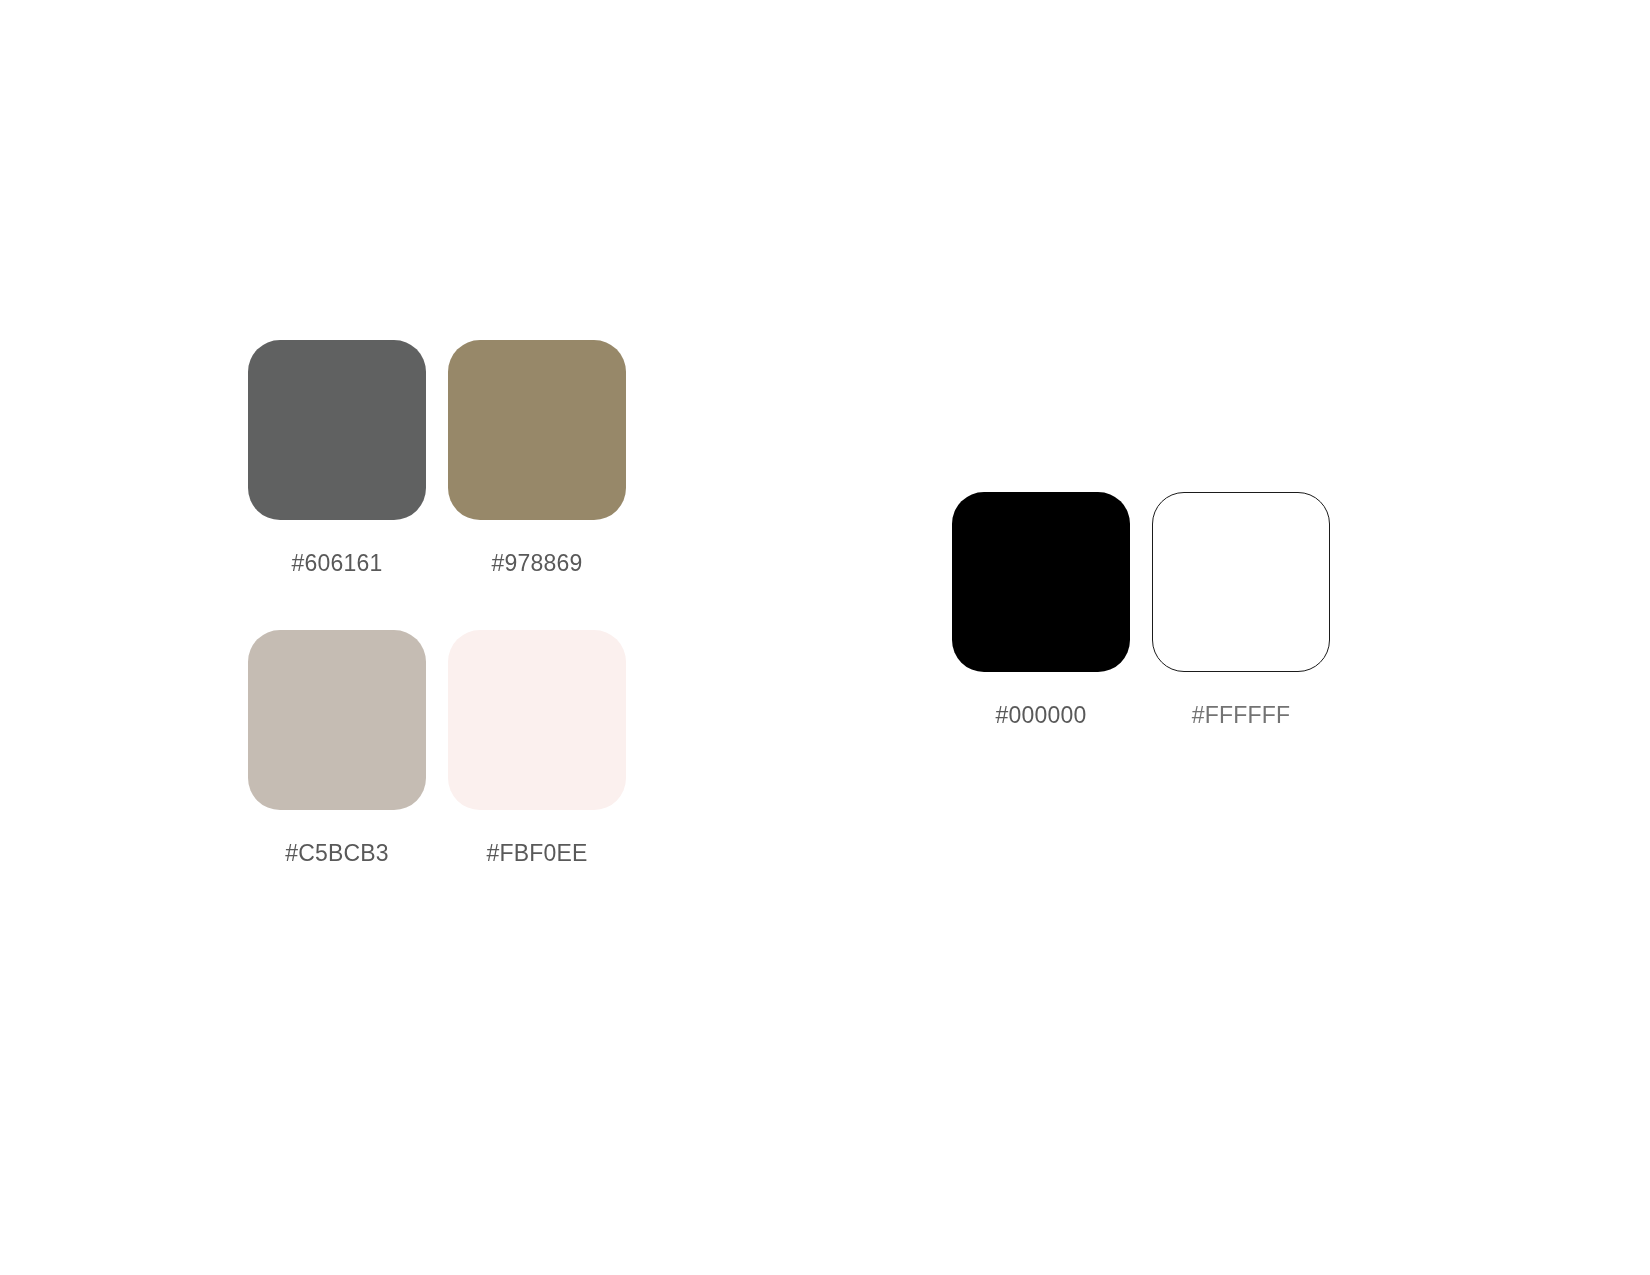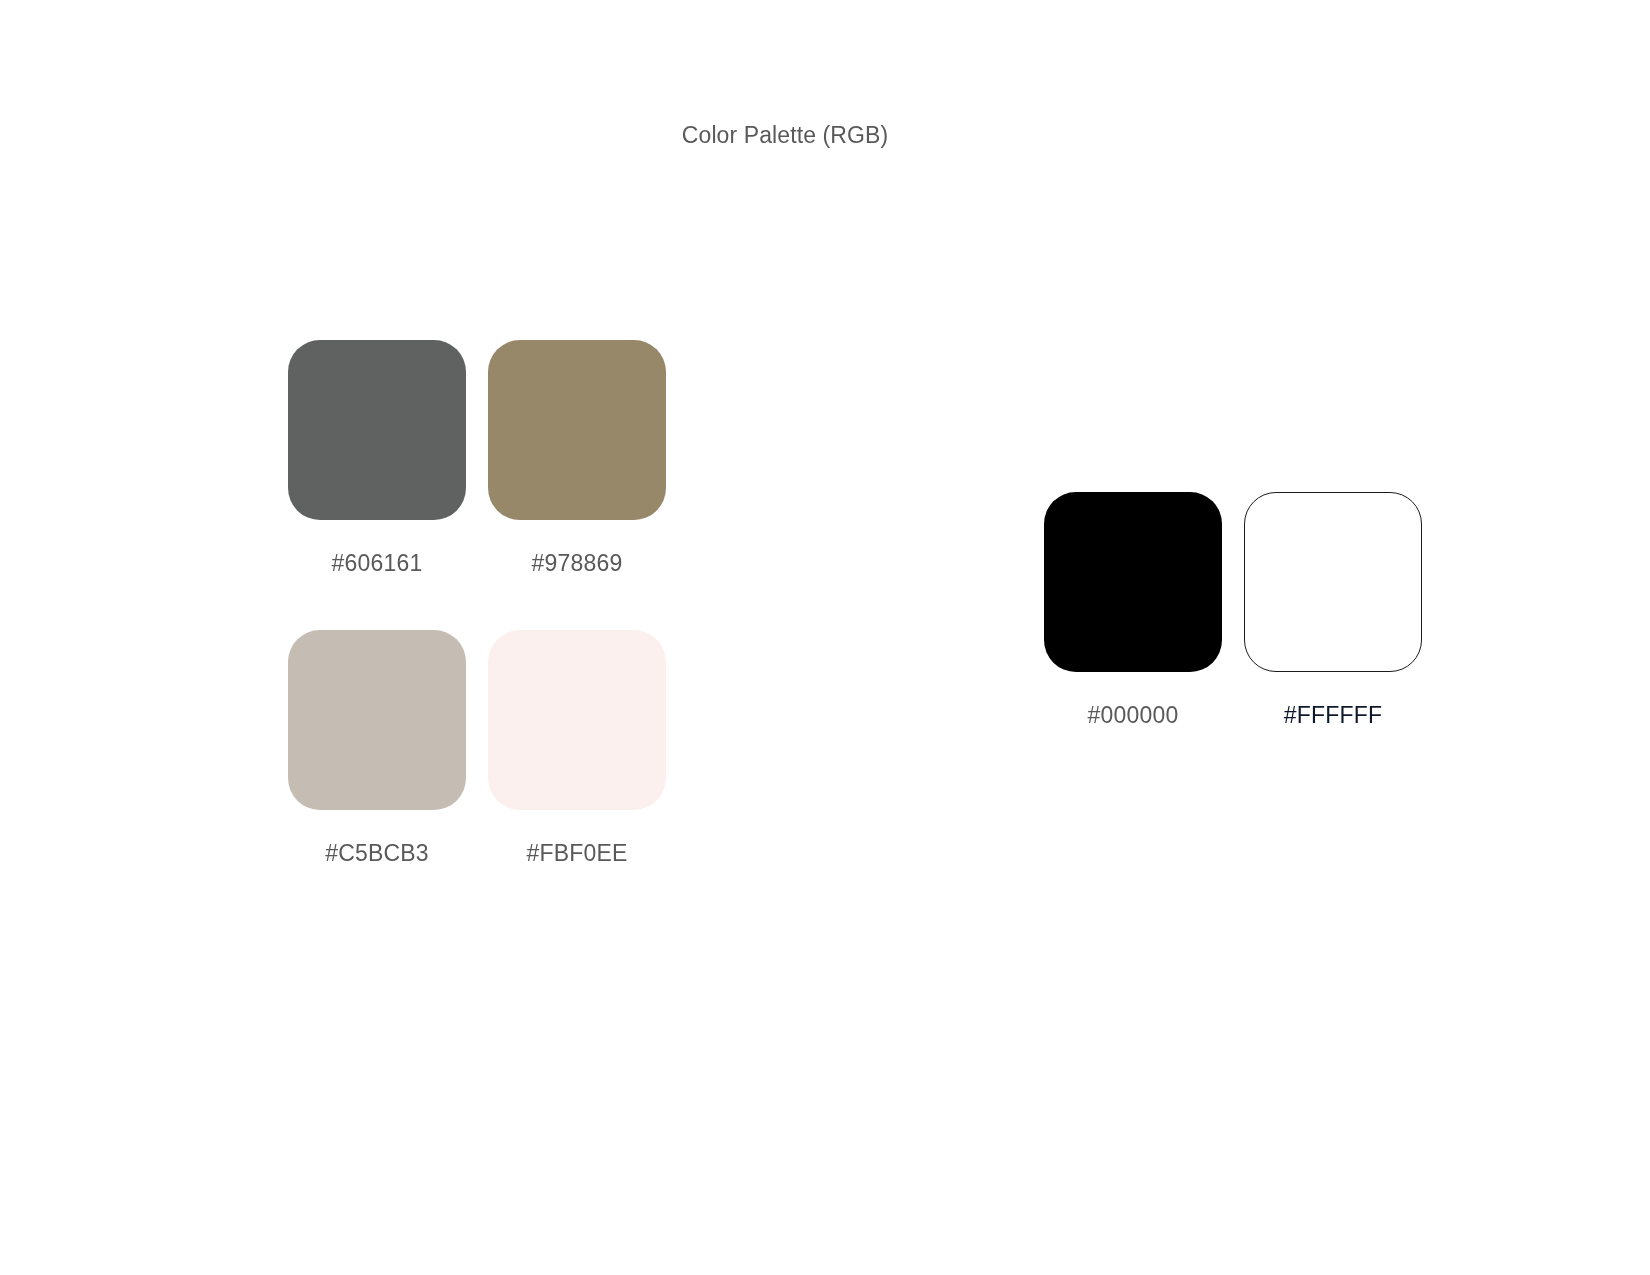--- a/index.html
+++ b/index.html
@@ -42,38 +42,37 @@
     display: flex;
     flex-direction: column;
   }
 
   #group-main {
     left: 248px;
     top: 340px;
   }
 
   #group-neutral {
-    left: 1004px;
+    left: 952px;
     top: 492px;
   }
 
   .swatch-row {
     display: flex;
     flex-direction: row;
   }
 
   .swatch-row + .swatch-row {
     margin-top: 110px;
     align-items: center;
   }
 
   .swatch-cell {
     width: 178px;
     position: relative;
-    margin-left: 40px;
   }
 
   .swatch-cell + .swatch-cell {
     margin-left: 22px;
   }
 
   .swatch-chip {
     width: 178px;
     height: 180px;
     border-radius: 32px;
@@ -95,21 +94,20 @@
     color: #595959;
     letter-spacing: 0.2px;
     white-space: nowrap;
   }
 </style>
 </head>
 <body>
 
 <div class="canvas" style="background: rgb(255, 255, 255);">
 
-  <div class="palette-title" style="color: rgb(89, 89, 89);">Color Palette (RGB)</div>
 
   <div class="swatch-group" id="group-main">
 
     <div class="swatch-row">
       <div class="swatch-cell">
         <div class="swatch-chip" style="background: rgb(96, 97, 97);"></div>
         <div class="swatch-label" style="color: rgb(89, 89, 89);">#606161</div>
       </div>
       <div class="swatch-cell">
         <div class="swatch-chip" style="background: rgb(151, 136, 105);"></div>
@@ -132,19 +130,19 @@
 
   <div class="swatch-group" id="group-neutral">
 
     <div class="swatch-row">
       <div class="swatch-cell">
         <div class="swatch-chip" style="background: rgb(0, 0, 0);"></div>
         <div class="swatch-label" style="color: rgb(89, 89, 89);">#000000</div>
       </div>
       <div class="swatch-cell">
         <div class="swatch-chip outlined"></div>
-        <div class="swatch-label" style="color: #0f172a;">#FFFFFF</div>
+        <div class="swatch-label" style="color: #737373;">#FFFFFF</div>
       </div>
     </div>
 
   </div>
 
 </div>
 
 </body></html>

